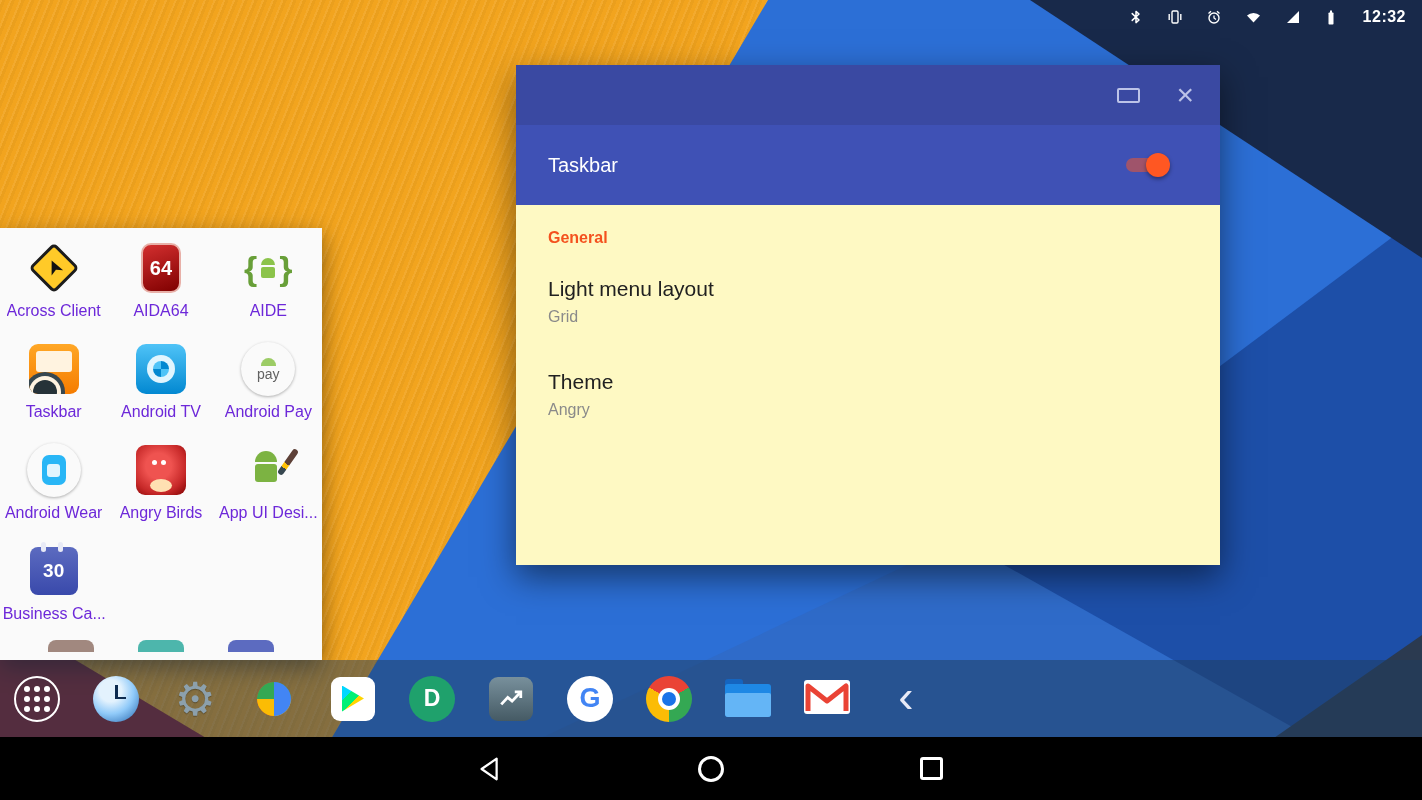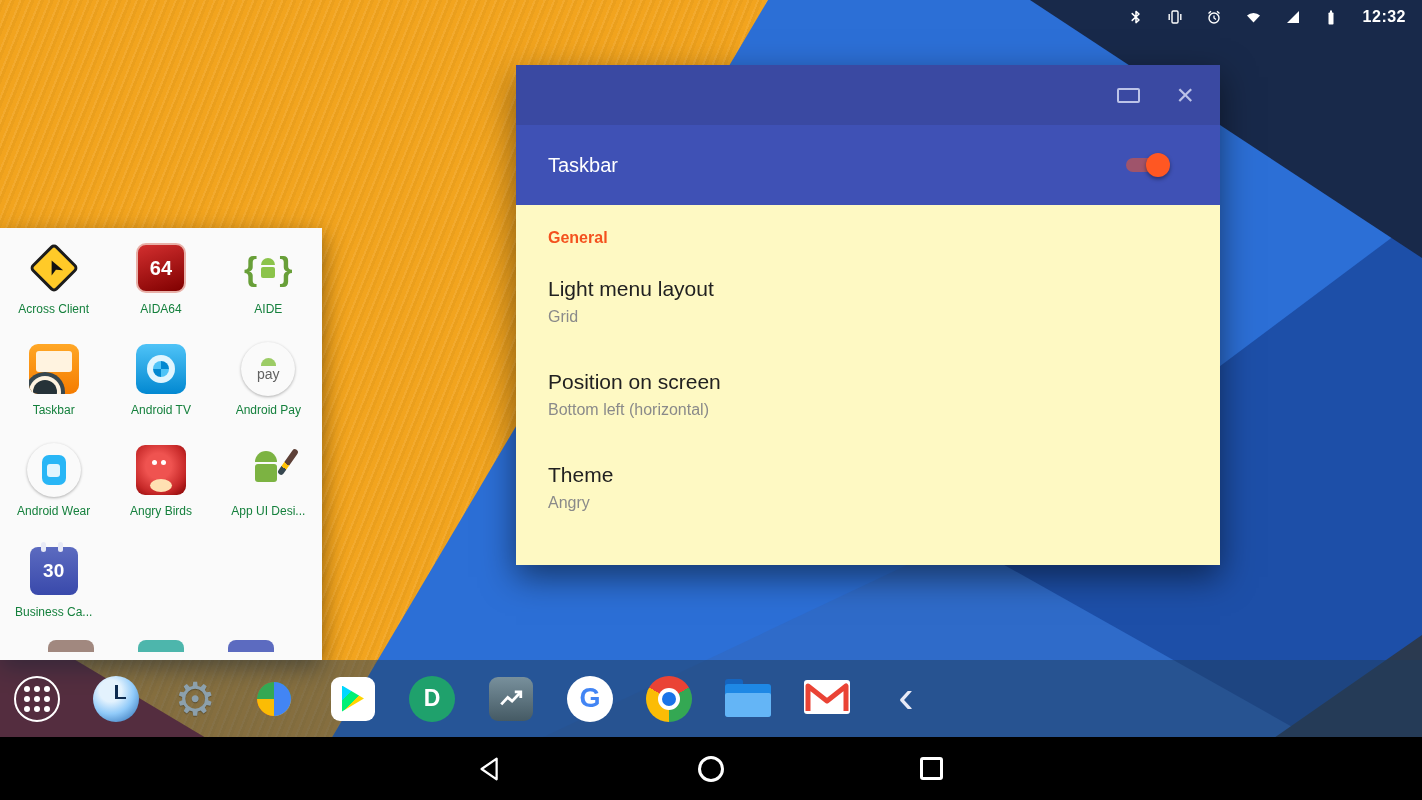--- a/index.html
+++ b/index.html
@@ -24,27 +24,27 @@
   .status-bar { position:absolute; top:0; right:0; height:34px; display:flex; align-items:center; gap:23px; padding:0 16px; color:#fff; z-index:40; }
   .status-bar svg { display:block; }
   .status-time { font-size:16px; font-weight:bold; letter-spacing:0.5px; margin-left:2px; }
 
   
   .start-menu { position:absolute; left:0; top:228px; width:322px; height:432px; background:#FAFAFA;
       box-shadow:0 8px 22px rgba(0,0,0,0.45); z-index:20; overflow:hidden; }
   .app-grid { display:grid; grid-template-columns:repeat(3,1fr); padding-top:8px; }
   .app-cell { height:101px; display:flex; flex-direction:column; align-items:center; padding-top:4px; cursor:pointer; }
   .app-icon { width:56px; height:56px; display:flex; align-items:center; justify-content:center; position:relative; flex:0 0 auto; }
-  .app-label { margin-top:6px; font-size:12px; color:#15803d; max-width:102px; white-space:nowrap; overflow:hidden; text-align:center; }
+  .app-label { margin-top:6px; font-size:16px; color:#6d28d9; max-width:102px; white-space:nowrap; overflow:hidden; text-align:center; }
 
   
   .diamond { width:36px; height:36px; background:#FFCA28; border:3px solid #1c1c1c; border-radius:5px; transform:rotate(45deg); }
   .across-cursor { position:absolute; left:50%; top:50%; transform:translate(-50%,-52%) rotate(-115deg); font-size:20px; color:#111; }
 
-  .icon-aida { width:50px; height:50px; border-radius:10px; background:linear-gradient(160deg,#D32F2F,#7F0000);
+  .icon-aida { width:40px; height:50px; border-radius:10px; background:linear-gradient(160deg,#D32F2F,#7F0000);
       border:2px solid #E8B0A8; color:#fff; font-weight:bold; font-size:20px; display:flex; align-items:center; justify-content:center; }
 
   .icon-aide { display:flex; align-items:center; }
   .aide-brace { font-size:34px; font-weight:bold; color:#689F38; line-height:1; }
   .mini-android { position:relative; width:20px; height:22px; margin:0 1px; }
   .mini-android::before { content:""; position:absolute; left:3px; top:1px; width:14px; height:7px; background:#8BC34A; border-radius:7px 7px 0 0; }
   .mini-android::after  { content:""; position:absolute; left:3px; top:10px; width:14px; height:11px; background:#8BC34A; border-radius:2px; }
 
   .icon-allcast { width:50px; height:50px; border-radius:9px; background:linear-gradient(180deg,#FFA726,#F57C00); position:relative; overflow:hidden; }
   .icon-allcast::before { content:""; position:absolute; left:7px; top:7px; right:7px; height:21px; background:#FFF3E0; border-radius:3px; }
@@ -336,24 +336,20 @@
       </div>
     </div>
     <div class="win-body">
       <div class="section-label">General</div>
 
       <div class="pref-item">
         <div class="pref-title">Light menu layout</div>
         <div class="pref-value">Grid</div>
       </div>
 
-      <div class="pref-item">
-        <div class="pref-title">Position on screen</div>
-        <div class="pref-value">Bottom left (horizontal)</div>
-      </div>
 
       <div class="pref-item">
         <div class="pref-title">Theme</div>
         <div class="pref-value">Angry</div>
       </div>
     </div>
   </div>
 
   <div class="taskbar">
     <div class="tb-item">

